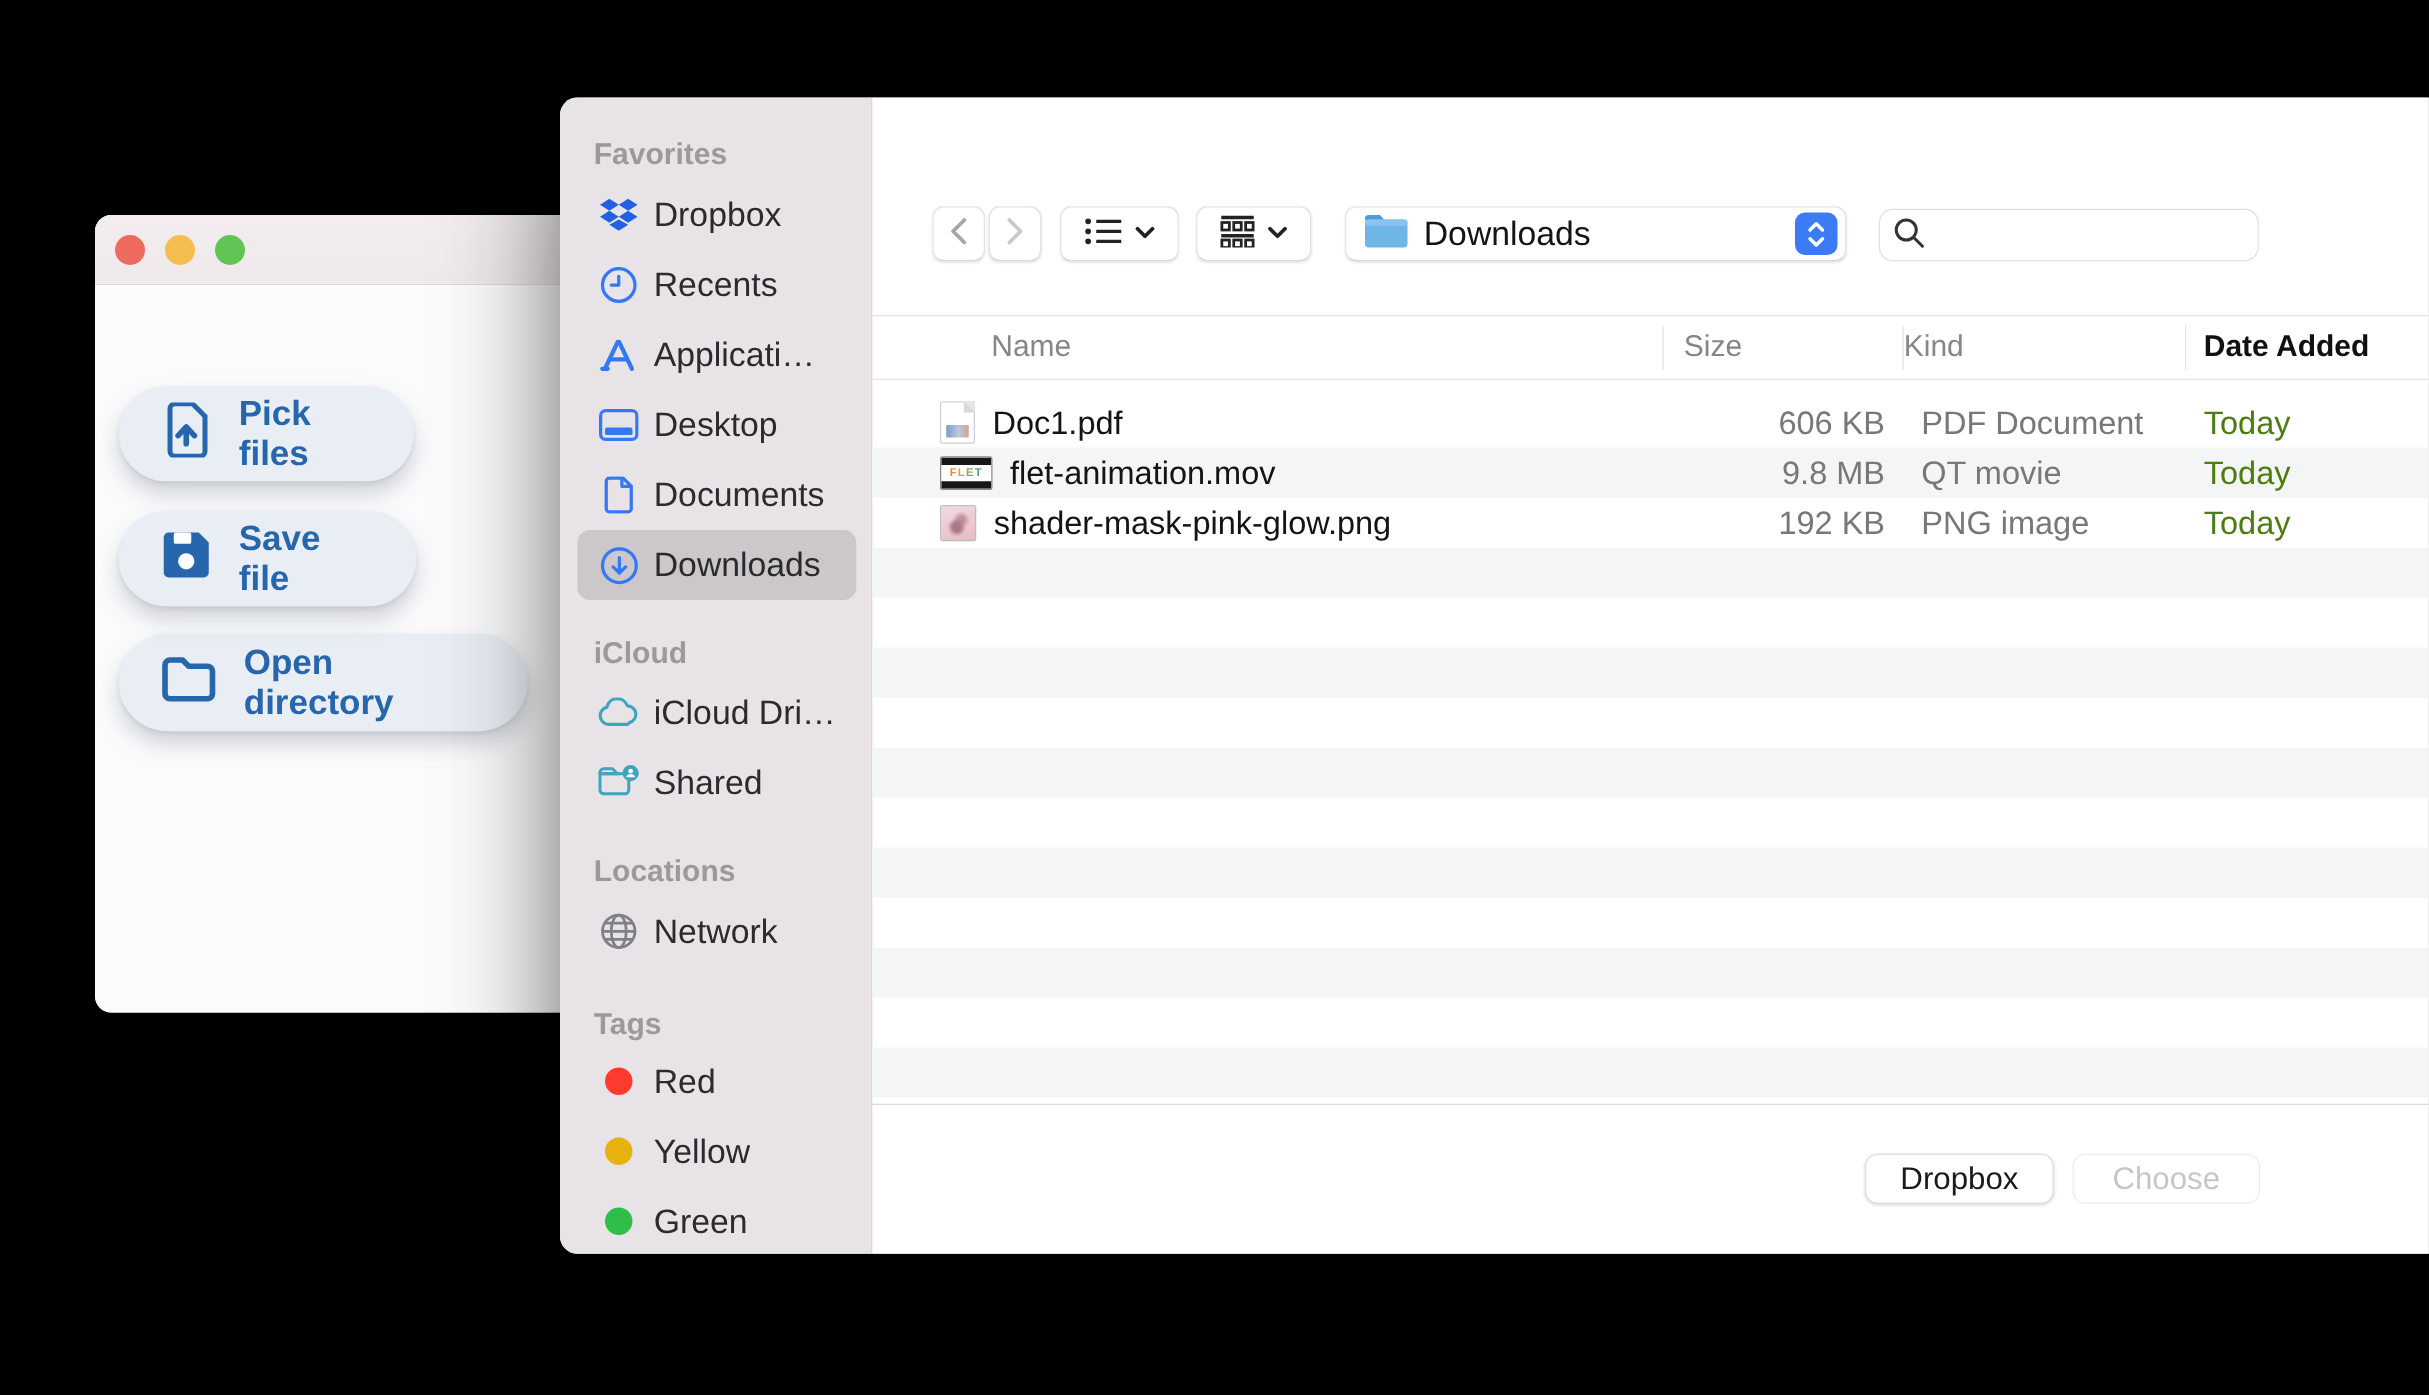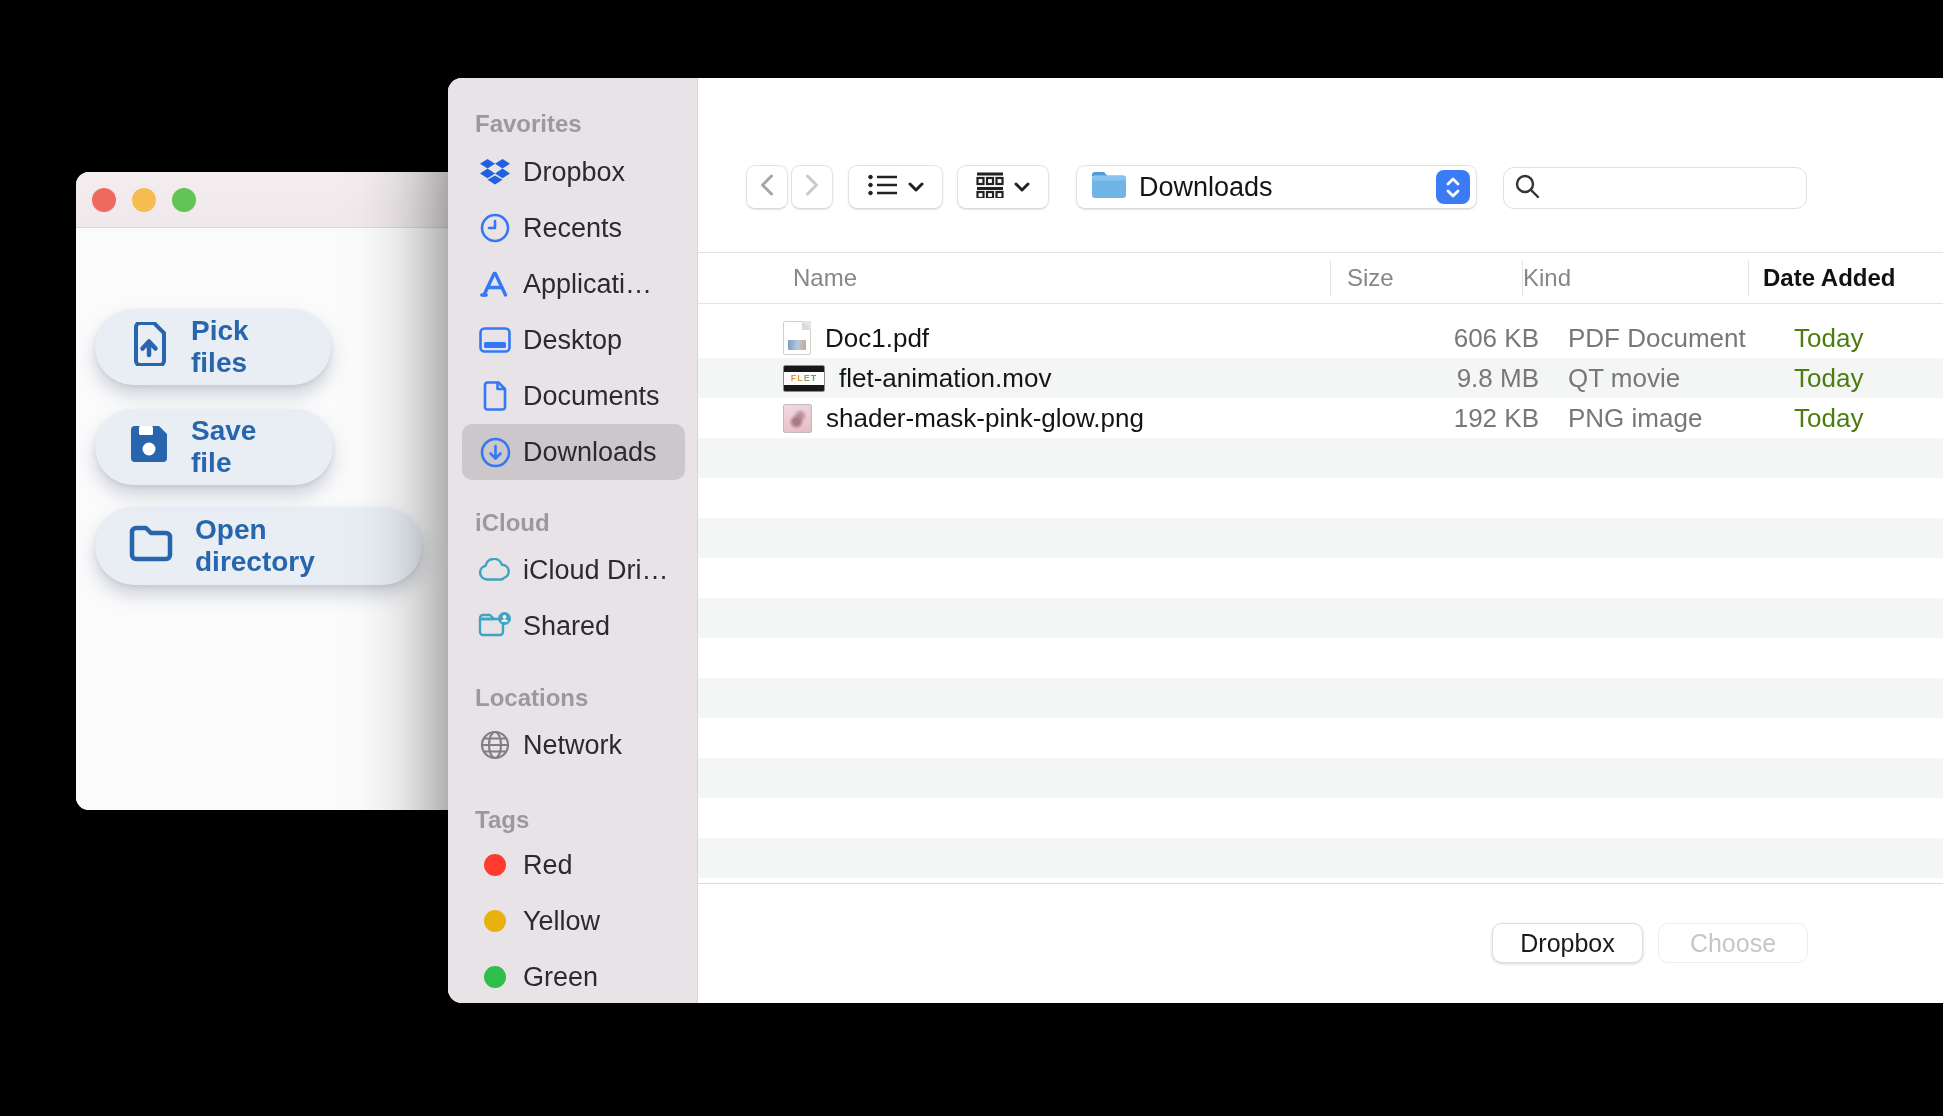--- a/index.html
+++ b/index.html
@@ -87,21 +87,21 @@
   .th-date { left:1065px; font-weight:700; color:#111; white-space:nowrap; }
   .col-line { position:absolute; top:7px; height:36px; width:1px; background:#e4e4e4; }
   .cl-1 { left:632px; } .cl-2 { left:824px; } .cl-3 { left:1050px; }
   .thead-border { position:absolute; left:0; right:0; top:225px; height:1px; background:#e4e4e4; }
 
   
   .rows { position:absolute; left:0; right:0; top:240px; }
   .frow { position:relative; height:40px; display:flex; align-items:center; }
   .frow.alt { background:#f4f5f5; }
   .cell-name { width:632px; display:flex; align-items:center; padding-left:54px;
-    font-size:26px; color:#141416; gap:14px;margin-left:31px; }
+    font-size:26px; color:#141416; gap:14px; }
   .cell-size { width:192px; text-align:right; padding-right:14px; font-size:26px; color:#77777c; }
   .cell-kind { width:226px; padding-left:15px; font-size:26px; color:#77777c; }
   .cell-date { flex:1; padding-left:15px; font-size:26px; color:#4d7c0f; white-space:nowrap; }
 
   
   .icn-pdf { position:relative; width:28px; height:34px; background:#fff;
     border:1px solid #cfcfcf; border-radius:2px; flex:0 0 auto; }
   .icn-pdf::before { content:""; position:absolute; right:-1px; top:-1px;
     border-style:solid; border-width:0 9px 9px 0; border-color:#e8e3e7 #e8e3e7 #dadada #dadada; }
   .icn-pdf::after { content:""; position:absolute; left:4px; right:4px; bottom:4px;

